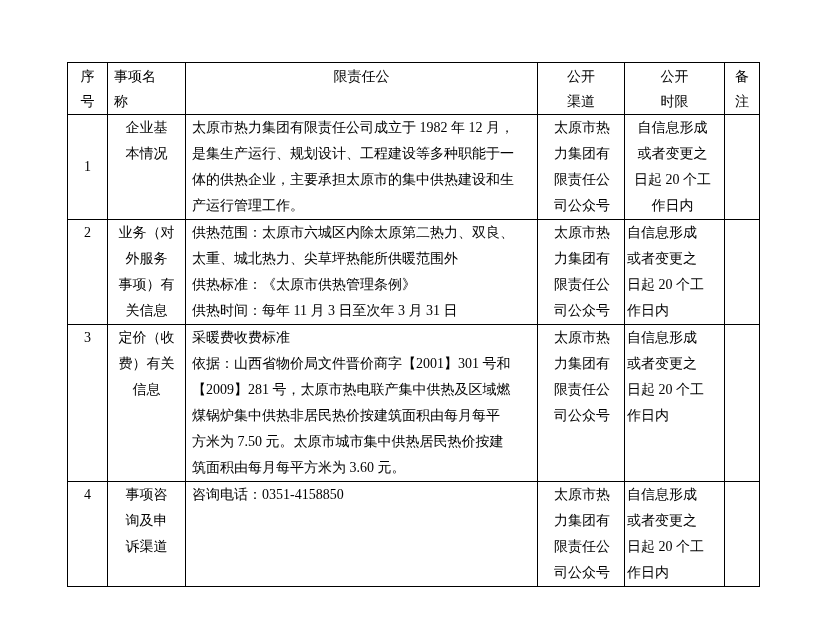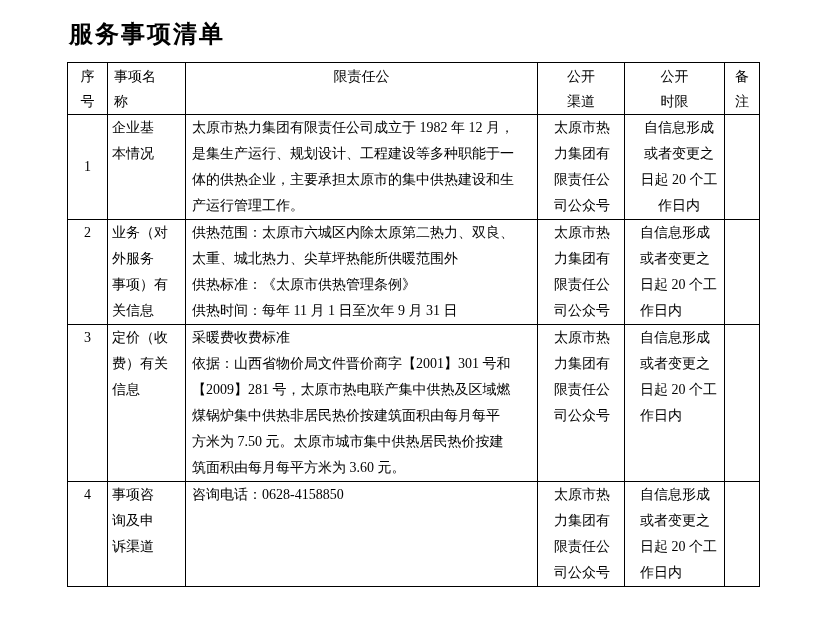--- a/index.html
+++ b/index.html
@@ -60,33 +60,32 @@
   th.h-name       { text-align: left; }
 
   
   tr.r1 { height: 105px; }
   tr.r2 { height: 105px; }
   tr.r3 { height: 157px; }
   tr.r4 { height: 103px; }
 
   td.seq      { text-align: center; }
   td.seq-mid  { vertical-align: middle; }
-  td.name     { text-align: left; padding: 0 4px; }
+  td.name     { text-align: center; padding: 0 4px; }
   td.summary  { text-align: left; }
   td.channel  { text-align: center; padding-left: 8px; }
-  td.limit    { text-align: left; padding-left: 15px; }
+  td.limit    { text-align: left; padding-left: 2px; }
   td.limit-center { text-align: center; }
   td.note     { text-align: center; }
 </style>
 </head>
 <body>
 
 <div class="page">
 
-  <h1 class="doc-title">服务事项清单</h1>
 
   <table class="svc-table">
     <colgroup>
       <col class="c-seq">
         <col class="c-name">
         <col class="c-summary">
       <col class="c-channel">
         <col class="c-limit">
         <col class="c-note">
     </colgroup>
@@ -126,21 +125,21 @@
       </tr>
       <tr class="r2">
         <td class="seq">2</td>
         <td class="name">业务（对
 外服务
 事项）有
 关信息</td>
         <td class="summary">供热范围：太原市六城区内除太原第二热力、双良、
 太重、城北热力、尖草坪热能所供暖范围外
 供热标准：《太原市供热管理条例》
-供热时间：每年 11 月 1 日至次年 9 月 31 日</td>
+供热时间：每年 11 月 3 日至次年 3 月 31 日</td>
         <td class="channel">太原市热
 力集团有
 限责任公
 司公众号</td>
         <td class="limit">自信息形成
 或者变更之
 日起 20 个工
 作日内</td>
         <td class="note"></td>
       </tr>
@@ -163,21 +162,21 @@
 或者变更之
 日起 20 个工
 作日内</td>
         <td class="note"></td>
       </tr>
       <tr class="r4">
         <td class="seq">4</td>
         <td class="name">事项咨
 询及申
 诉渠道</td>
-        <td class="summary">咨询电话：0628-4158850</td>
+        <td class="summary">咨询电话：0351-4158850</td>
         <td class="channel">太原市热
 力集团有
 限责任公
 司公众号</td>
         <td class="limit">自信息形成
 或者变更之
 日起 20 个工
 作日内</td>
         <td class="note"></td>
       </tr>

